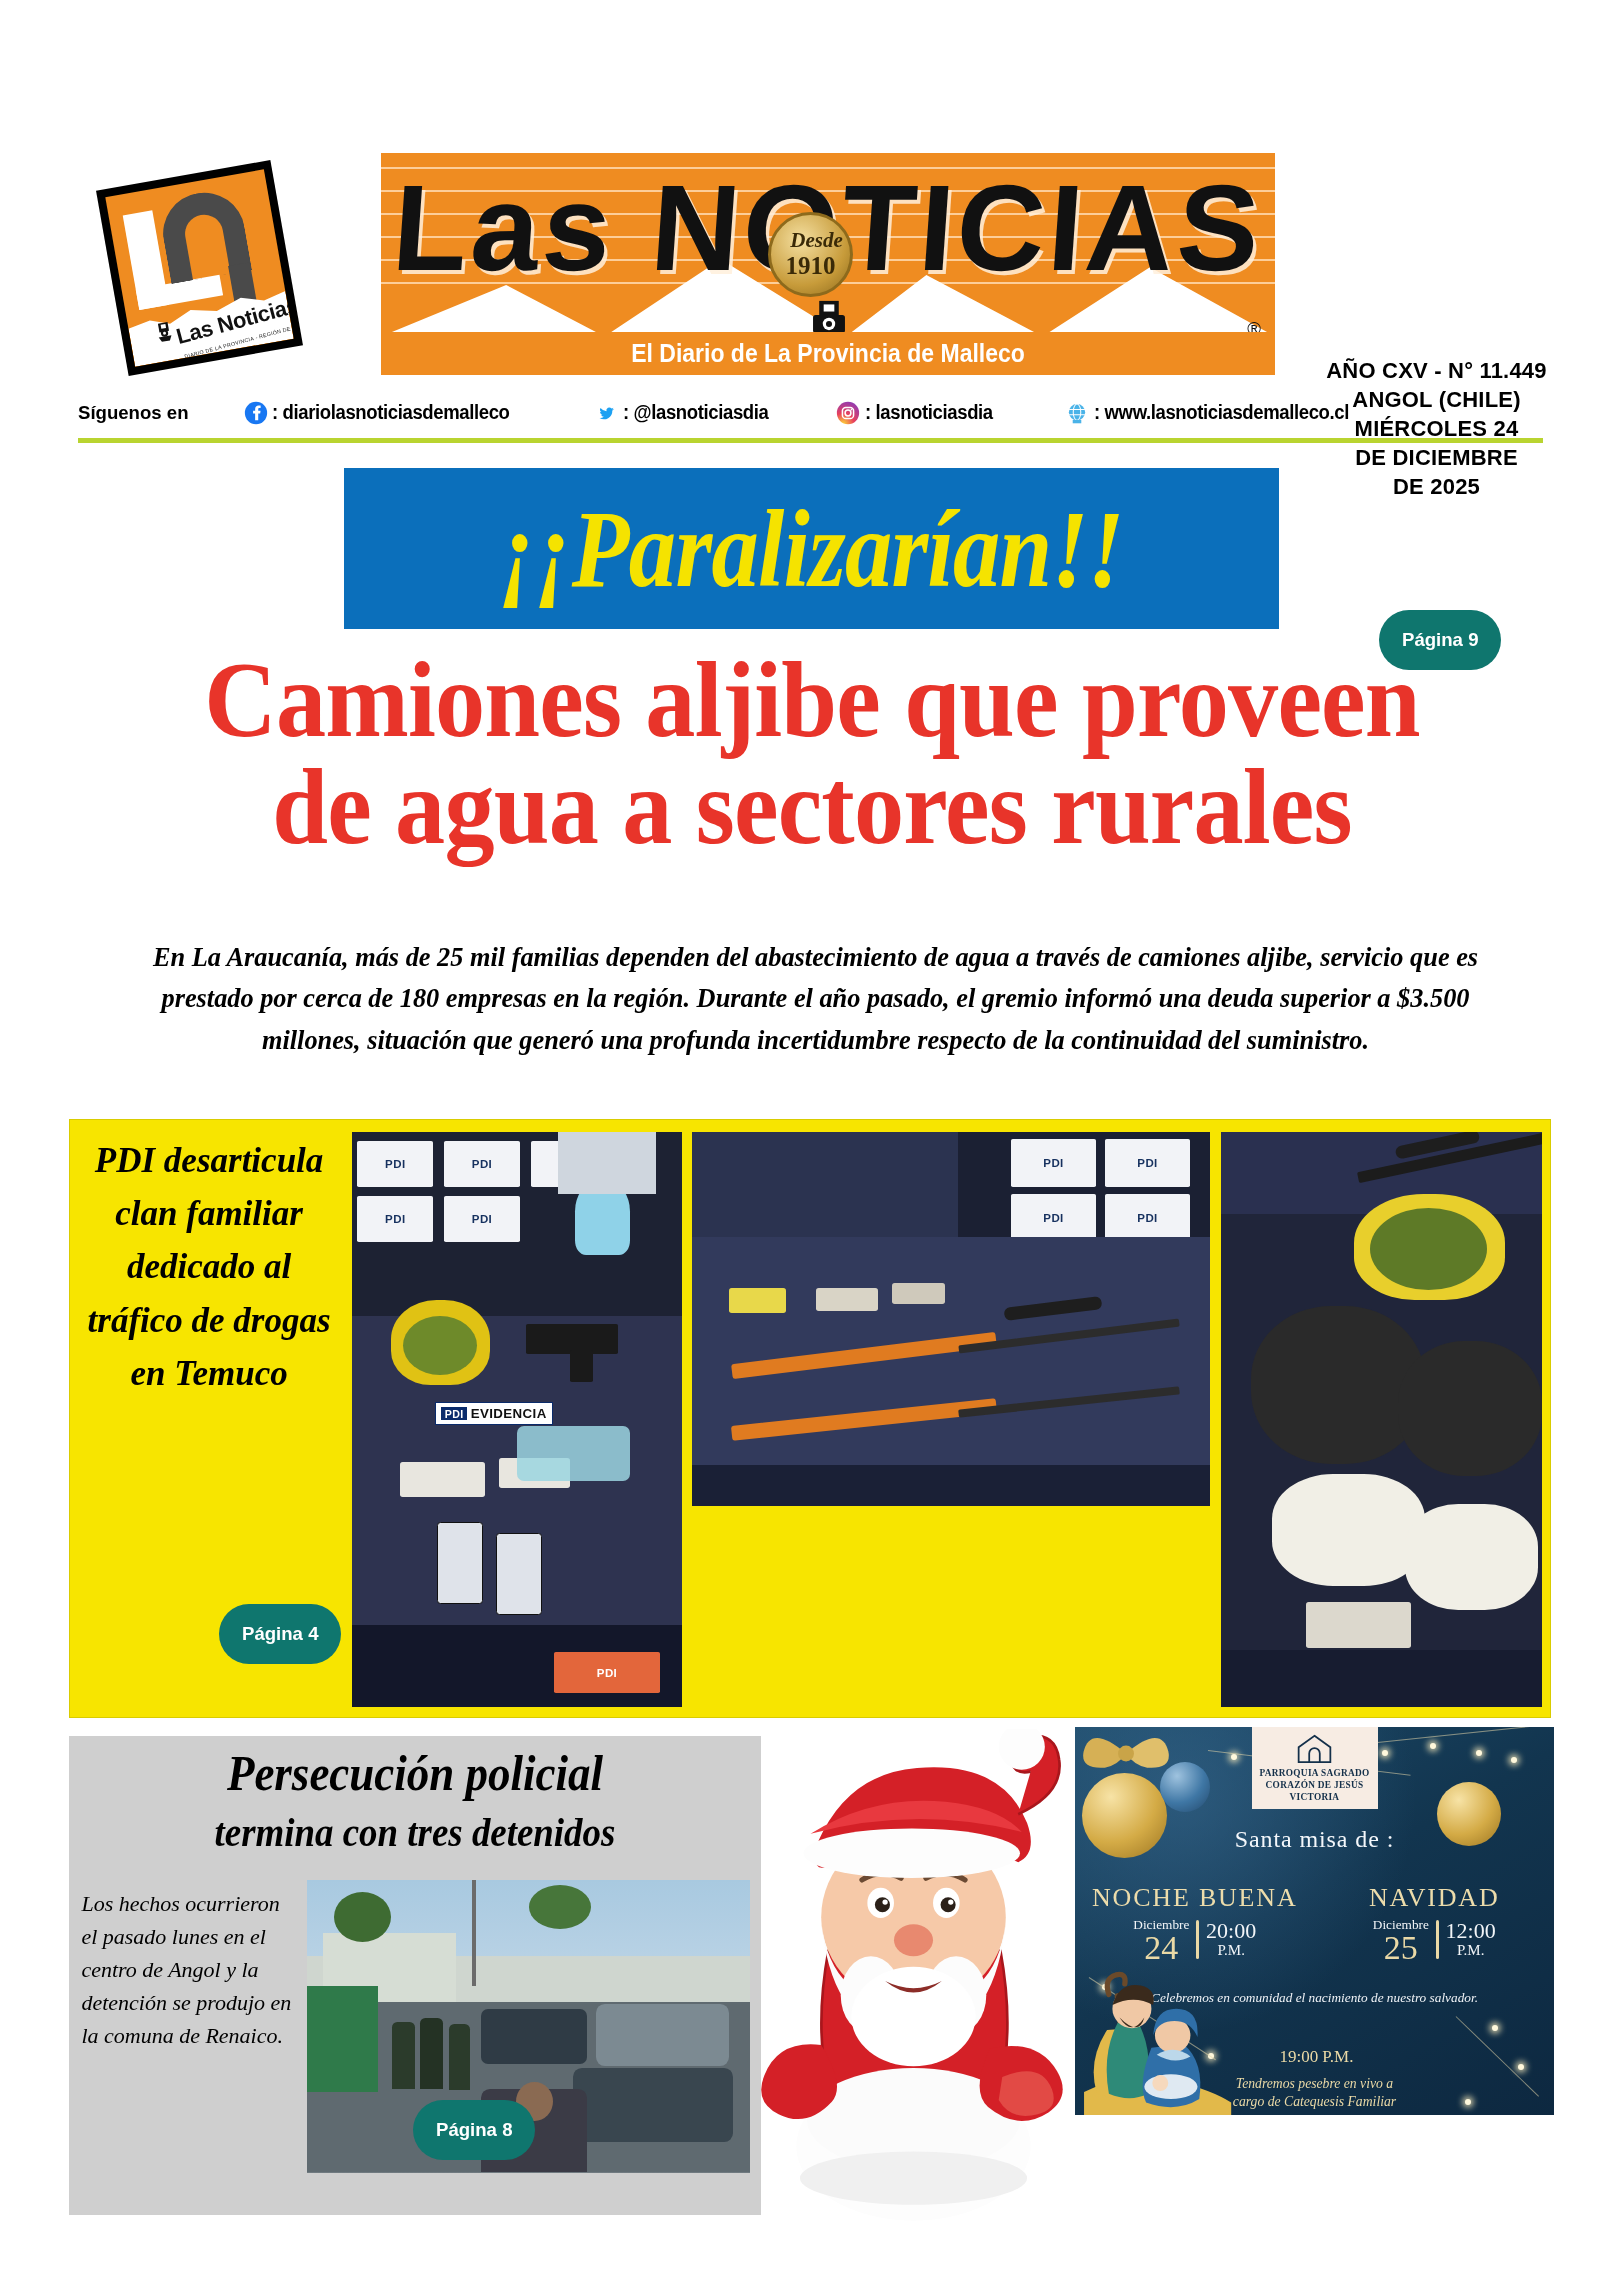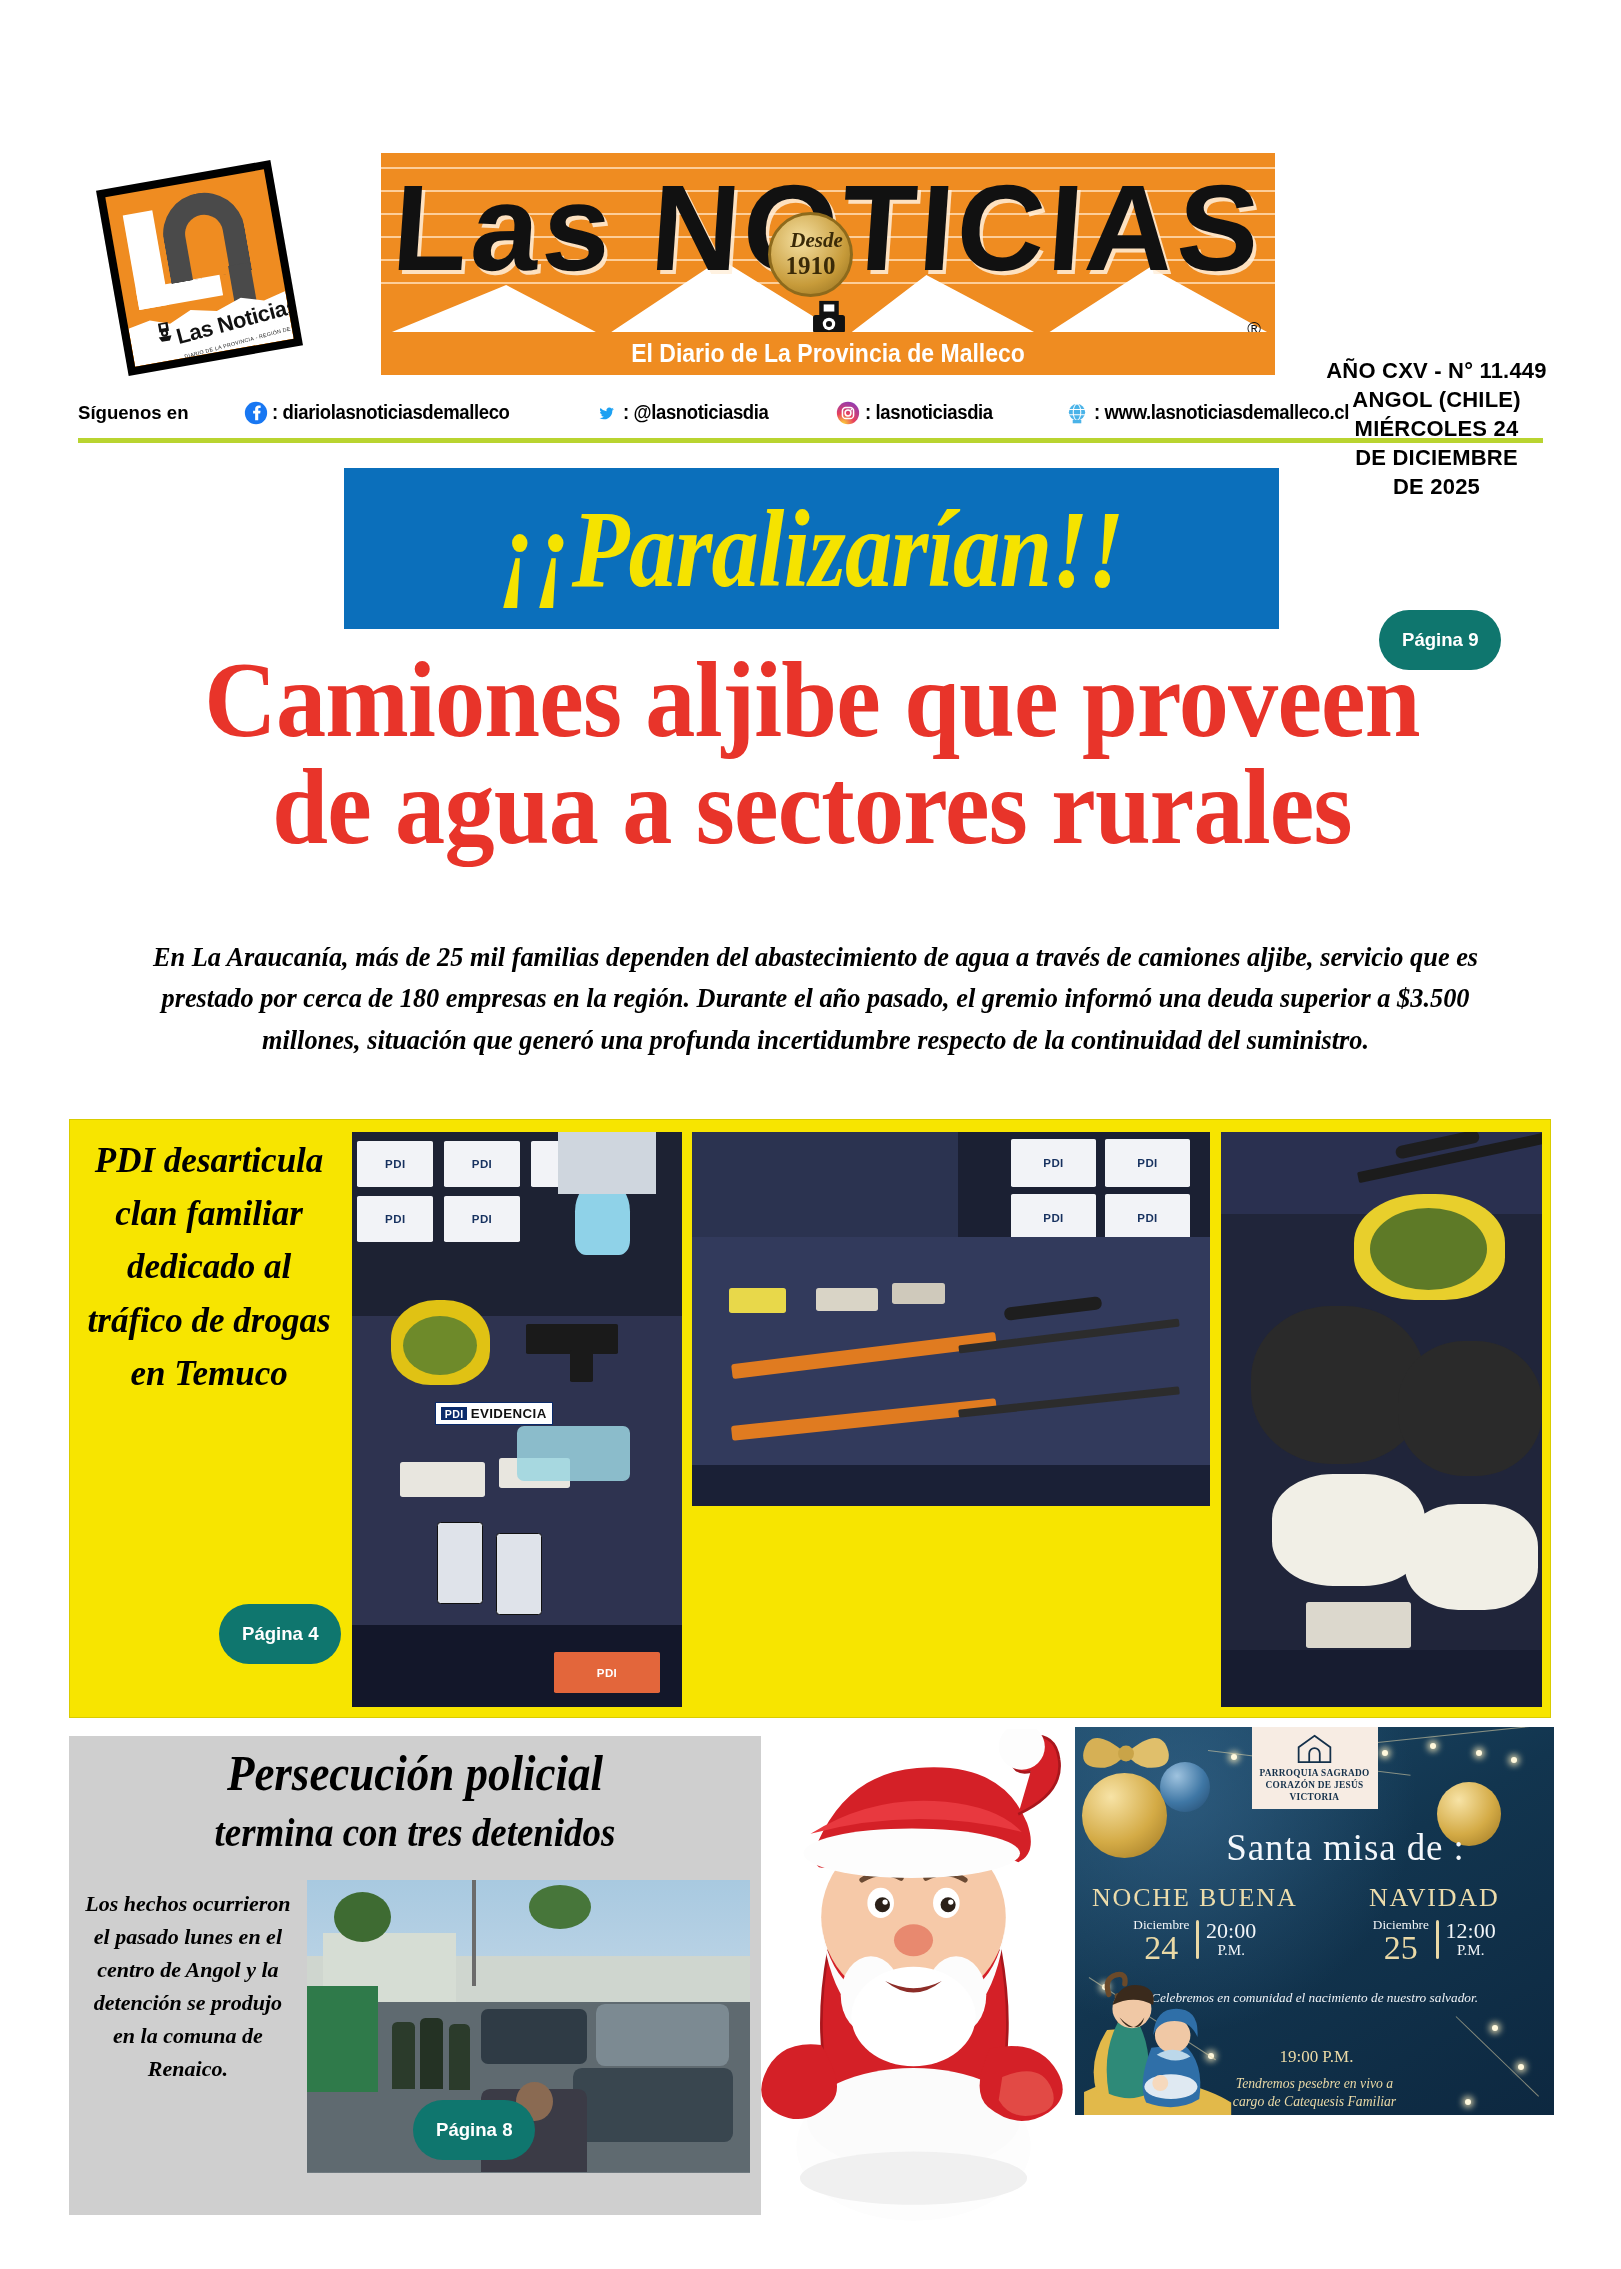--- a/index.html
+++ b/index.html
@@ -192,44 +192,44 @@
     position:absolute; left:0; top:12.4px; width:100%; text-align:center;
     font-family:"Liberation Serif", serif;
     font-size:50px; font-style:italic; font-weight:bold; line-height:1; transform:scaleX(.9);
   }
   .persec-h2 {
     position:absolute; left:0; top:76px; width:100%; text-align:center;
     font-family:"Liberation Serif", serif;
     font-size:41px; font-style:italic; font-weight:bold; line-height:1; transform:scaleX(.9);
   }
   .persec-txt {
-    position:absolute; left:12.4px; top:151px; width:213px; text-align:center;
-    font-family:"Liberation Serif", serif;
-    font-size:22px; font-style:italic; font-weight:bold; line-height:1.5;
+    position:absolute; left:12.4px; top:151px; width:213px; 
+    font-family:"Liberation Serif", serif;
+    font-size:22px; font-style:italic; font-weight:normal; line-height:1.5;
   }
   .persec-photo { position:absolute; left:238px; top:144px; width:443px; height:293px; overflow:hidden; background:#9aa6ae; }
   .pill-8 { position:absolute; left:413px; top:2100px; }
 
   .santa { position:absolute; left:736px; top:1729px; width:355px; height:497px; }
 
   .xmas {
     position:absolute; left:1075px; top:1727px; width:479px; height:388px;
     overflow:hidden;
     background:
       radial-gradient(circle at 22% 18%, rgba(60,110,150,.55), transparent 48%),
       linear-gradient(150deg,#1d4a68 0%,#12354f 45%,#0d2840 100%);
   }
   .x-card {
     position:absolute; left:50%; top:0; transform:translateX(-50%);
     width:126px; background:#f7ece3; text-align:center; padding:7px 3.5px 5.3px;
   }
   .x-card .nm { font-family:"Liberation Serif", serif; font-size:9.3px; font-weight:bold; color:#14304a; line-height:1.3; letter-spacing:0.3px; }
   .x-misa {
     position:absolute; left:0; top:99px; width:100%; text-align:center;
-    font-family:"Liberation Serif", serif; font-size:37px; color:#f4f7fb; letter-spacing:0.9px;margin-left:31px;
+    font-family:"Liberation Serif", serif; font-size:24px; color:#f4f7fb; letter-spacing:0.9px;
   }
   .x-cols { position:absolute; left:0; top:156px; width:100%; display:flex; }
   .x-col { flex:1; text-align:center; color:#e9d9a3; }
   .x-col .ttl { font-family:"Liberation Serif", serif; font-size:26px; letter-spacing:1.8px; color:#ecdcab; }
   .x-row { display:flex; align-items:center; justify-content:center; margin-top:3.5px; }
   .x-mes { font-family:"Liberation Serif", serif; font-size:13.3px; color:#f2f5f8; }
   .x-day { font-family:"Liberation Serif", serif; font-size:34px; color:#ead9a6; line-height:.9; }
   .x-bar { width:2.7px; height:39px; background:#ead9a6; margin:0 7px; border-radius:1.8px; }
   .x-hr { font-family:"Liberation Serif", serif; font-size:22px; color:#f2f5f8; line-height:1; }
   .x-pm { font-family:"Liberation Serif", serif; font-size:15px; color:#f2f5f8; }

